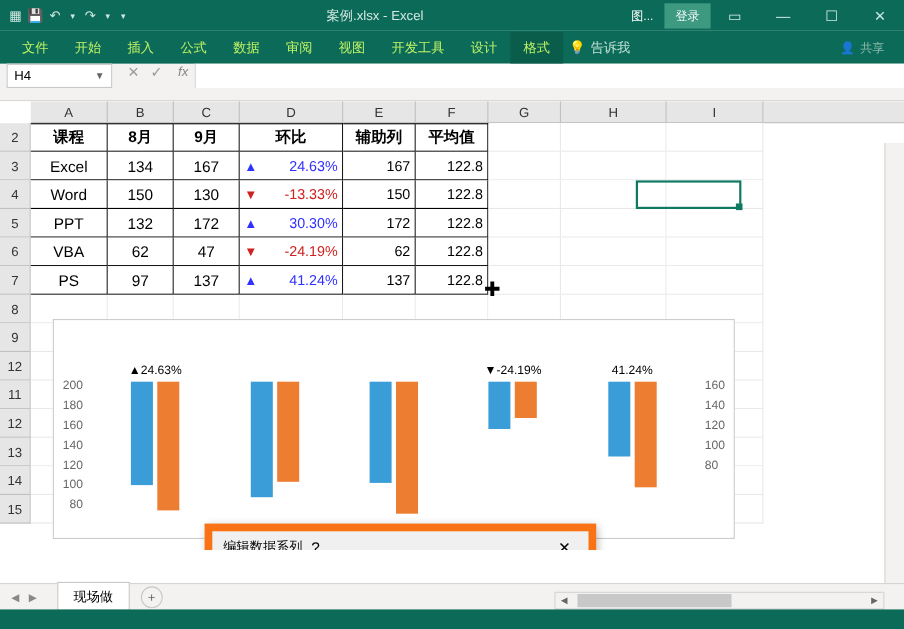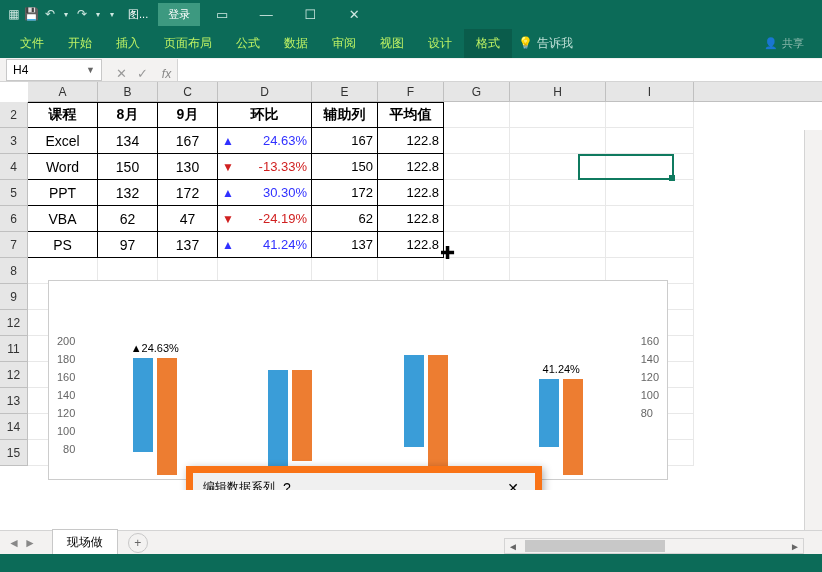--- a/index.html
+++ b/index.html
@@ -11,21 +11,21 @@
 .tb-center{flex:1;text-align:center;color:#d4e9e3;font-size:12px}
 .tb-right{display:flex;align-items:center;gap:0}
 .tb-tab{padding:4px 10px;font-size:11px;color:#fff}
 .tb-tab.login{background:#3d9980}
 .tb-btn{width:44px;height:28px;display:flex;align-items:center;justify-content:center;color:#cfe8e1;font-size:13px}
 .ribbon{background:#0c6b58;height:30px;display:flex;align-items:center;padding:0 8px;gap:0}
 .rtab{padding:6px 12px;color:#bef264;font-size:12px;cursor:pointer}
 .rtab.active{background:#0a5c4b}
 .tell{display:flex;align-items:center;gap:4px;margin-left:6px;color:#bfe0d6;font-size:12px}
 .share{margin-left:auto;color:#8ab8ab;font-size:11px;display:flex;align-items:center;gap:4px;padding-right:10px}
-.fbar{background:#f3f2f1;height:24px;border-bottom:1px solid #d4d4d4;display:flex;align-items:flex-end}
+.fbar{background:#f3f2f1;height:34px;border-bottom:1px solid #d4d4d4;display:flex;align-items:flex-start}
 .namebox{width:96px;height:22px;margin:0 6px;background:#fff;border:1px solid #c8c8c8;font-size:12px;padding:2px 6px;display:flex;align-items:center;justify-content:space-between}
 .nbdrop{font-size:9px;color:#666}
 .fxbtns{display:flex;gap:10px;padding:0 8px;color:#999;font-size:13px}
 .fxlbl{font-style:italic;color:#888;font-size:12px;padding:0 6px}
 .fxinput{flex:1;height:22px;border:none;background:#fff;border-left:1px solid #d4d4d4;padding:0 6px;font-size:12px}
 .gridarea{position:relative;height:408px;background:#fff;overflow:hidden}
 .colheads{display:flex;height:20px;background:#e6e6e6;border-bottom:1px solid #c0c0c0;margin-left:28px}
 .ch{border-right:1px solid #c0c0c0;text-align:center;font-size:12px;color:#333;line-height:20px}
 .rowwrap{position:absolute;top:20px;left:0;right:0}
 .row{display:flex;height:26px}
@@ -41,21 +41,21 @@
 .pct-down{color:#d02020}
 .tri{margin-right:auto;font-size:12px}
 .num{justify-content:flex-end;font-size:13px}
 .selcell{position:absolute;border:2px solid #0f7a5f;background:transparent;pointer-events:none}
 .selhandle{position:absolute;width:6px;height:6px;background:#0f7a5f;right:-3px;bottom:-3px}
 .curs{position:absolute;font-size:18px;color:#000;pointer-events:none}
 .chartbox{position:absolute;left:48px;top:198px;width:620px;height:200px;background:#fff;border:1px solid #ccc}
 .charttitle{text-align:center;font-size:22px;color:#888;padding:8px 0}
 .axis-l{position:absolute;left:8px;top:54px;font-size:11px;color:#666;display:flex;flex-direction:column;gap:6px;align-items:flex-end}
 .axis-r{position:absolute;right:8px;top:54px;font-size:11px;color:#666;display:flex;flex-direction:column;gap:6px}
-.bars{position:absolute;left:48px;right:48px;top:56px;bottom:4px;display:flex;align-items:flex-end;gap:20px}
+.bars{position:absolute;left:48px;right:48px;top:56px;bottom:4px;display:flex;align-items:flex-start;gap:20px}
 .bgroup{flex:1;display:flex;justify-content:center;gap:4px;position:relative}
 .bar{width:20px}
 .bar.b1{background:#3a9dd8}
 .bar.b2{background:#ed7d31}
 .blbl{position:absolute;top:-16px;font-size:11px;white-space:nowrap}
 .dialog{position:absolute;left:186px;top:384px;width:356px;background:#f0f0f0;border:7px solid #f97316;box-shadow:2px 2px 8px rgba(0,0,0,.3);z-index:10}
 .dtitle{display:flex;align-items:center;padding:6px 10px;font-size:12px}
 .dclose{margin-left:auto;font-size:14px;padding:0 6px}
 .dhelp{font-size:14px;padding:0 8px}
 @keyframes blink{50%{opacity:0}}
@@ -75,39 +75,40 @@
 <div class="titlebar">
   <div class="tb-left">
     <span class="tb-ico">▦</span>
     <span class="tb-ico">💾</span>
     <span class="tb-ico">↶</span>
       <span class="tb-drop">▾</span>
     <span class="tb-ico">↷</span>
       <span class="tb-drop">▾</span>
     <span class="tb-drop">▾</span>
   </div>
+  <div class="tb-center">案例.xlsx - Excel</div>
   <div class="tb-right">
     <span class="tb-tab">图...</span>
     <span class="tb-tab login">登录</span>
     <span class="tb-btn">▭</span>
     <span class="tb-btn">—</span>
     <span class="tb-btn">☐</span>
     <span class="tb-btn">✕</span>
   </div>
 </div>
 
 <div class="ribbon" id="ribbon">
     <span class="rtab">文件</span>
     <span class="rtab">开始</span>
     <span class="rtab">插入</span>
-    <span class="rtab">页面布局</span>
     <span class="rtab">公式</span>
     <span class="rtab">数据</span>
     <span class="rtab">审阅</span>
     <span class="rtab">视图</span>
+    <span class="rtab">开发工具</span>
     <span class="rtab">设计</span>
     <span class="rtab active">格式</span>
     <span class="tell">
       <span>💡</span>
       <span>告诉我</span>
     </span>
     <span class="share"><span>👤</span>共享</span>
   </div>
 
 <div class="fbar">
@@ -335,20 +336,25 @@
         </div>
         <div class="bgroup">
           <div class="bar b1" style="height: 105px;"></div>
           <div class="bar b2" style="height: 91px;"></div>
         </div>
         <div class="bgroup">
           <div class="bar b1" style="height: 92.4px;"></div>
           <div class="bar b2" style="height: 120.4px;"></div>
         </div>
         <div class="bgroup">
+          <div class="bar b1" style="height: 43.4px;"></div>
+          <div class="bar b2" style="height: 32.9px;"></div>
+          <div class="blbl">▼-24.19%</div>
+        </div>
+        <div class="bgroup">
           <div class="bar b1" style="height: 67.9px;"></div>
           <div class="bar b2" style="height: 95.9px;"></div>
           <div class="blbl">41.24%</div>
         </div>
       </div>
   </div>
 
   <div class="dialog">
     <div class="dtitle">
       <span>编辑数据系列</span>

